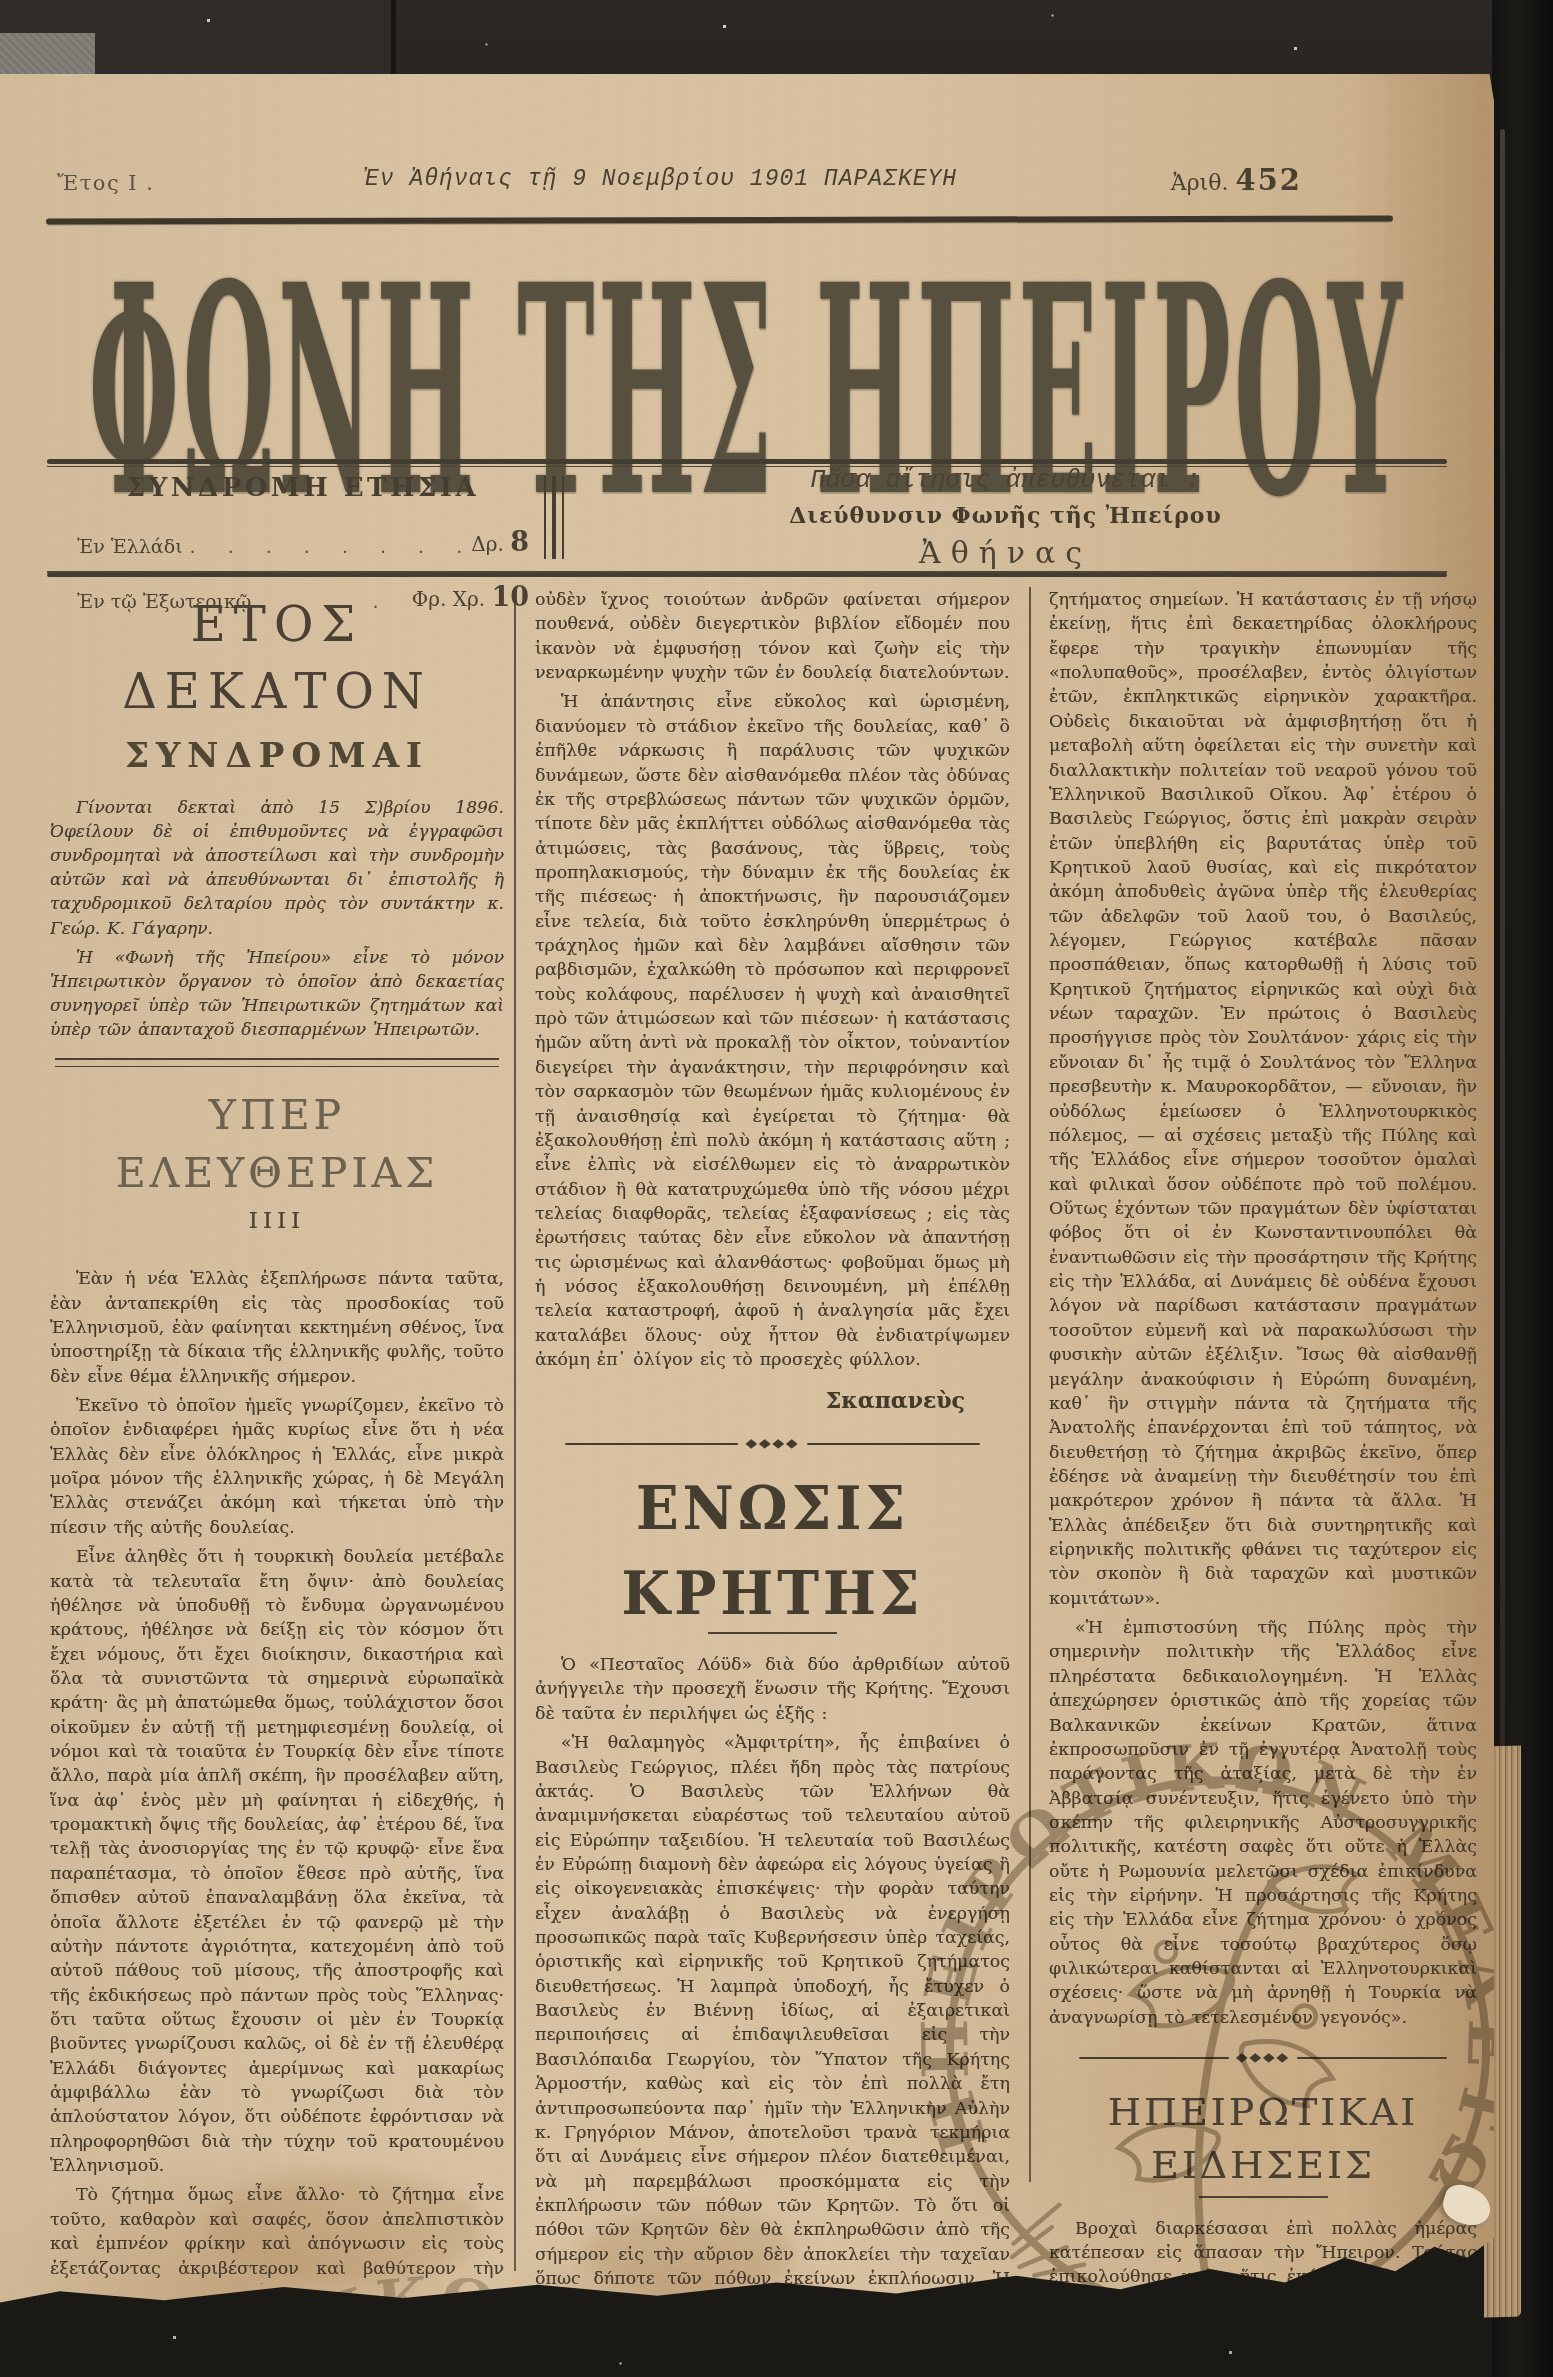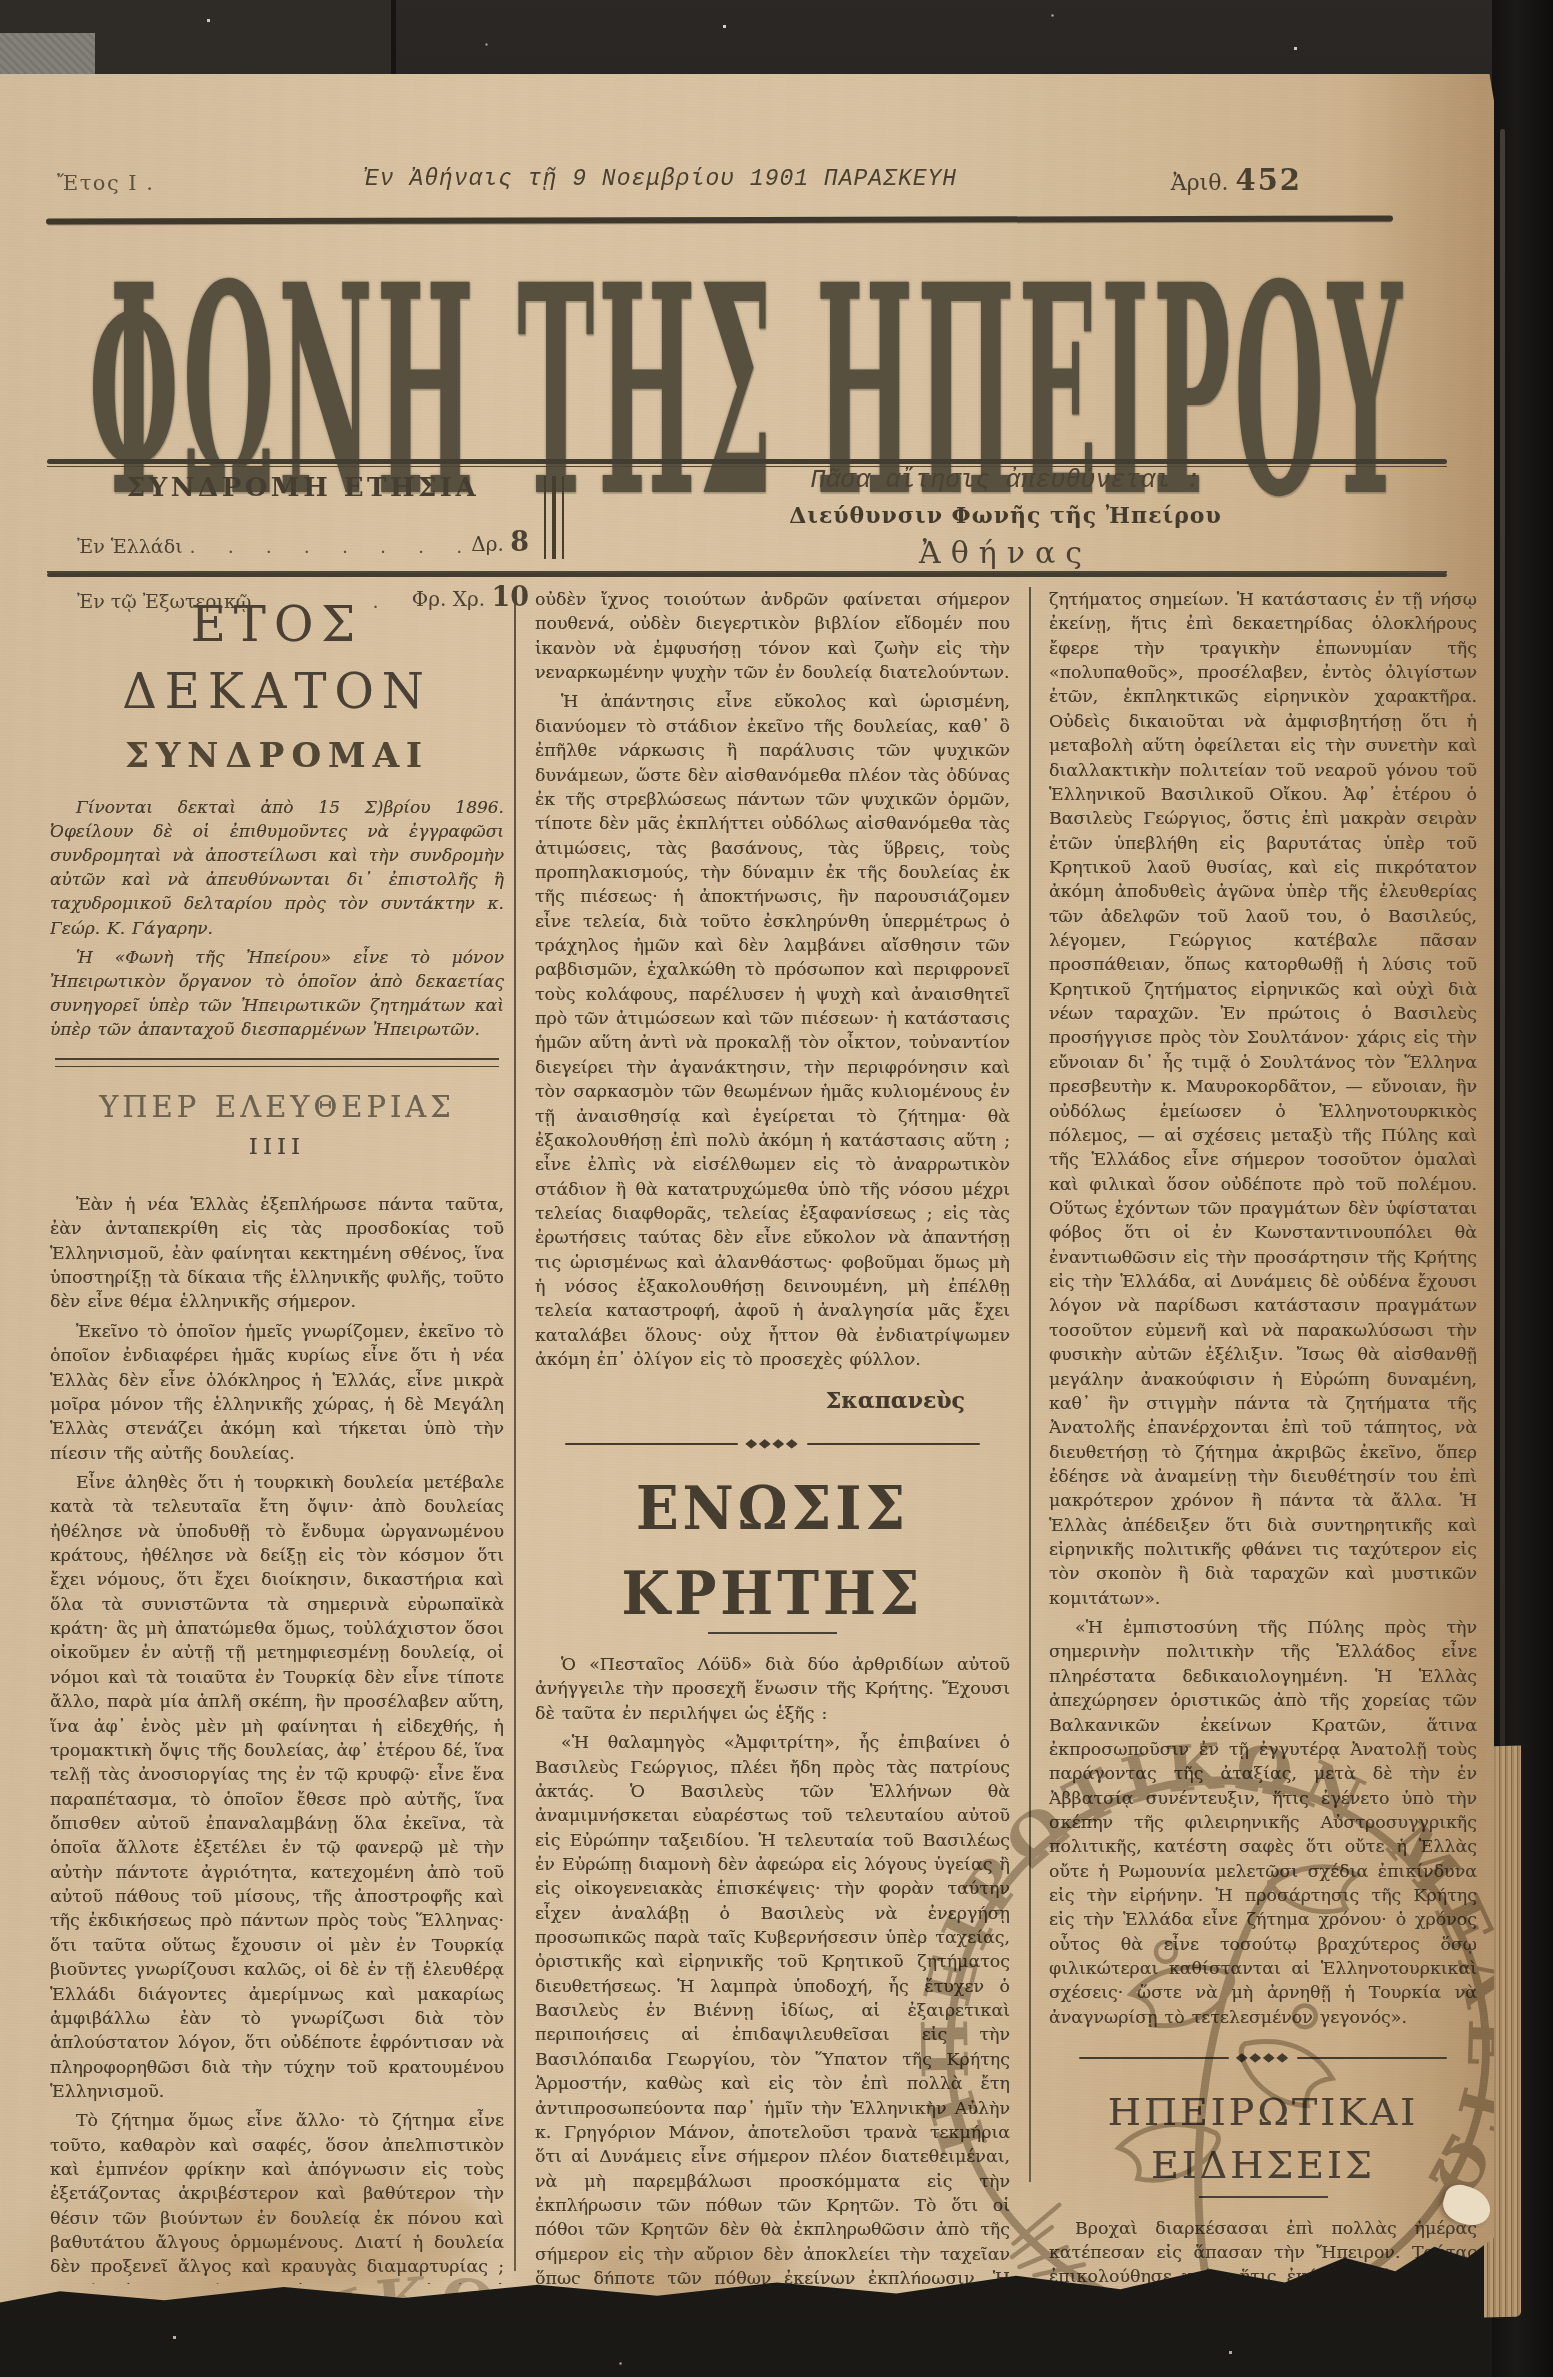--- a/index.html
+++ b/index.html
@@ -77,21 +77,21 @@
   .col{position:absolute;top:513px;font-size:17.4px;line-height:1.40;text-align:justify;
     color:#443a2b;overflow:hidden;text-shadow:0 0 0.5px rgba(64,54,40,.45);word-spacing:1.5px;}
   .col p{margin:0 0 5px 0;text-indent:26px;}
   .col1{left:50px;width:454px;height:1697px;}
   .col2{left:535px;width:475px;height:1697px;}
   .col3{left:1049px;width:428px;height:1697px;}
   .h-etos{font-size:48px;letter-spacing:8px;text-align:center;color:#4a4134;margin:4px 0 7px;}
   .h-syndromai{font-size:34px;font-weight:700;letter-spacing:7px;text-align:center;color:#514734;margin-bottom:15px;}
   .notice{font-style:italic;font-size:17px;line-height:1.42;}
   .dbl-rule{height:6px;border-top:2px solid #4a4133;border-bottom:1.5px solid #4a4133;margin:17px 5px 20px;}
-  .h-article{font-size:29px;letter-spacing:4px;text-align:center;color:#6c6250;margin:11px 0 2px;}
+  .h-article{font-size:41px;letter-spacing:4px;text-align:center;color:#6c6250;margin:11px 0 2px;}
   .h-part{text-align:center;font-size:23px;letter-spacing:5px;color:#4c4233;margin-bottom:30px;}
   .signature{text-align:right;font-weight:700;font-size:22px;padding-right:45px;margin:13px 0 5px;}
   .ornament{display:flex;align-items:center;gap:7px;margin:18px 30px;color:#443b2d;}
   .ornament .line{flex:1;height:2px;background:#443b2d;border-radius:1px;}
   .ornament .gems{font-size:15px;letter-spacing:2px;transform:scaleY(.8);}
   .h-enosis{font-size:56px;font-weight:700;letter-spacing:4px;text-align:center;color:#453d2f;
     transform:scaleY(1.08);margin:5px 0 3px;}
   .h-news{font-size:38px;letter-spacing:3px;text-align:center;color:#4a4134;margin:4px 0 3px;}
   .h-underline{width:129px;height:2px;background:#4a4134;margin:3px auto 18px;}
   

